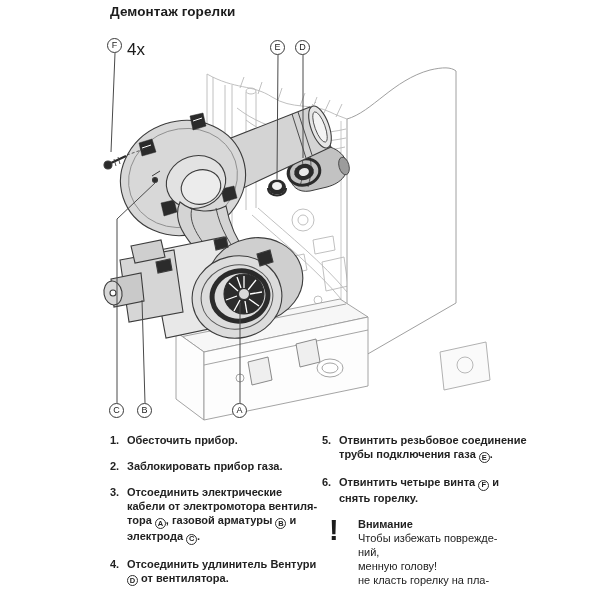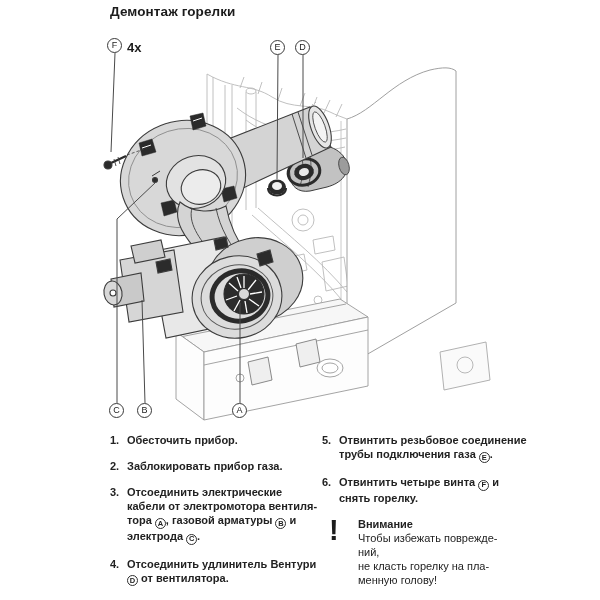--- a/index.html
+++ b/index.html
@@ -18,21 +18,21 @@
     position:absolute;width:15px;height:15px;border:1.2px solid #3a3a3a;border-radius:50%;
     background:#fff;font-size:9px;line-height:1;display:flex;align-items:center;justify-content:center;
     color:#222;box-sizing:border-box;
   }
   .co-f{left:107px;top:38px}
   .co-e{left:270px;top:40px}
   .co-d{left:295px;top:40px}
   .co-c{left:109px;top:403px}
   .co-b{left:137px;top:403px}
   .co-a{left:232px;top:403px}
-  .callout-suffix{position:absolute;left:127px;top:40px;font-size:13px;font-weight:bold;color:#1c1c1c;}
+  .callout-suffix{position:absolute;left:127px;top:40px;font-size:17px;font-weight:normal;color:#1c1c1c;}
   .col{position:absolute;top:433px;font-size:11px;line-height:14px;}
   .col-left{left:110px;width:214px;}
   .col-right{left:322px;width:212px;}
   .step{display:flex;margin-bottom:12px;}
   .step-num{width:17px;flex:none;font-weight:bold;}
   .step-text{flex:1;font-weight:bold;}
   .ref{
     display:inline-flex;width:11px;height:11px;border:1px solid #2e2e2e;border-radius:50%;
     font-size:7.5px;line-height:1;align-items:center;justify-content:center;
     vertical-align:-1.5px;background:#fff;box-sizing:border-box;
@@ -251,18 +251,18 @@
         <span class="step-text">Отвинтить четыре винта <span class="ref">F</span> и<br>снять горелку.</span>
       </div>
     </div>
   <div class="attention">
     <div class="att-symbol">!</div>
     <div class="att-body">
       <div class="att-title">Внимание</div>
       <div>
           <div class="att-line">Чтобы избежать поврежде-</div>
           <div class="att-line">ний,</div>
+          <div class="att-line">менную голову!</div>
           <div class="att-line">не класть горелку на пла-</div>
-          <div class="att-line">менную голову!</div>
         </div>
     </div>
   </div>
 </div>
 
 </body></html>

